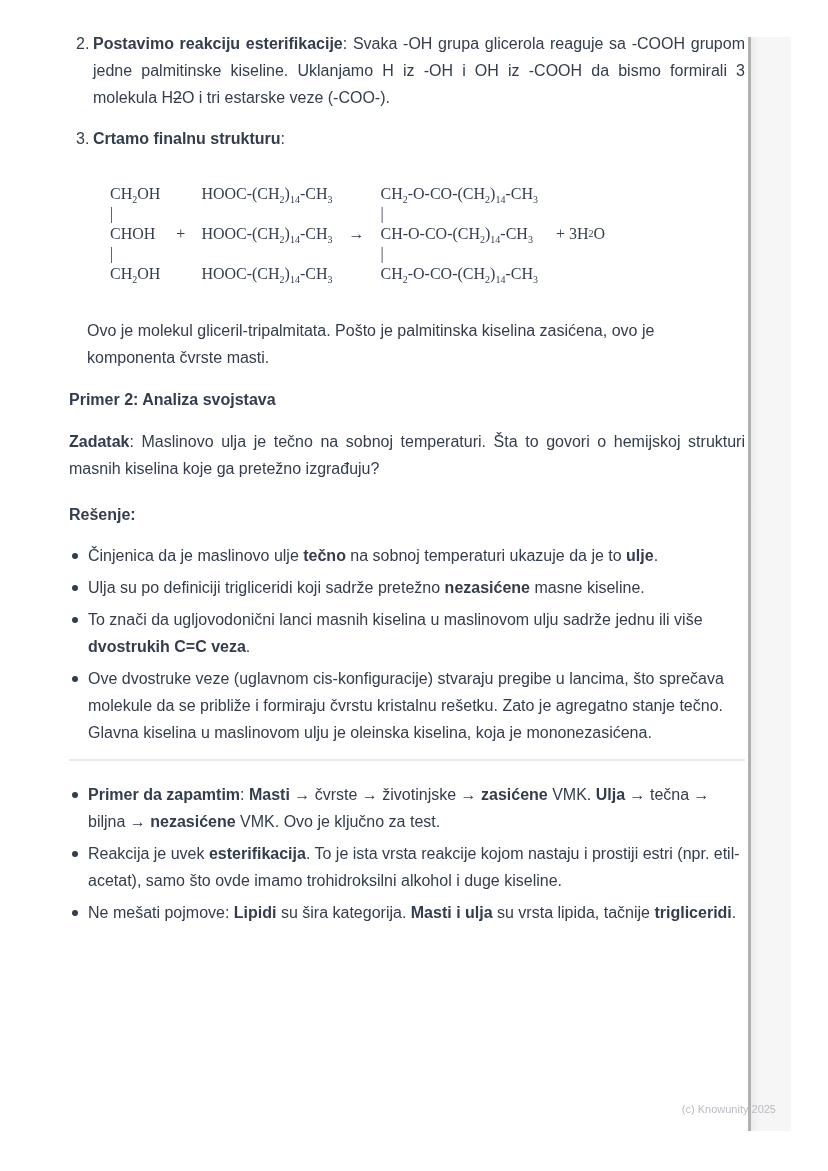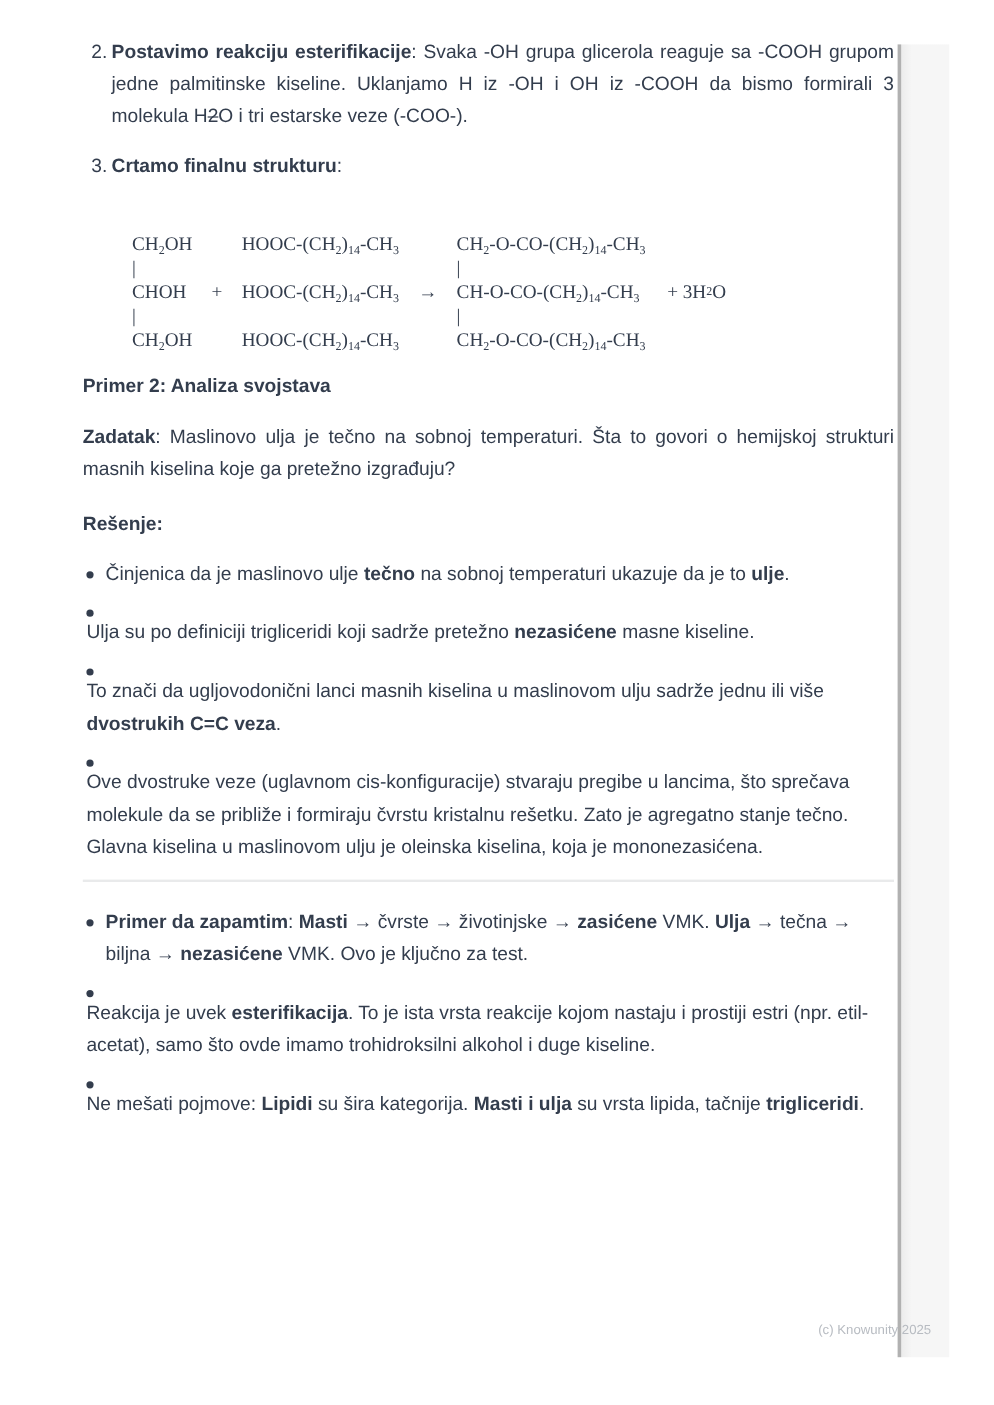--- a/index.html
+++ b/index.html
@@ -29,41 +29,41 @@
 
   
   .oli{display:flex;padding-left:7px;}
   .oli .num{flex:none;width:12px;margin-right:5px;}
   .oli .obody{flex:1;}
   .oli-2{margin-top:0;}
   .oli-3{margin-top:14px;}
 
   
   .formula{
-    margin:42px 0 0 41px;
+    margin:32px 0 0 41px;
     display:flex;align-items:flex-start;
     font-family:"Liberation Serif",serif;
     font-size:16px;line-height:20px;color:var(--text);
   }
   .fcol{display:flex;flex-direction:column;min-height:100px;}
   .fline{height:20px;line-height:20px;white-space:pre;}
   .fop{height:100px;display:flex;align-items:center;padding:0 16px;}
   .fop.fwater{padding:0 0 0 18px;}
 
   
   .p-conclusion{margin:33px 0 0 0;padding-left:18px;}
   .p-primer{margin:15px 0 0 0;font-weight:700;}
   .p-zadatak{margin:15px 0 0 0;}
   .p-resenje{margin:19px 0 0 0;font-weight:700;}
 
   
   .blist{margin-top:14px;}
   .blist-notes{margin-top:20px;}
   .bli{display:flex;padding-left:3px;}
-  .bli + .bli{margin-top:5px;flex-direction:column;}
+  .bli + .bli{margin-top:5px;}
   .dot{flex:none;width:6px;height:6px;border-radius:50%;background:var(--text);margin:11px 10px 0 0;}
   .btext{flex:1;}
 
   .hr{height:2px;background:var(--divider);border:none;margin:13px 0 0 0;width:100%;}
 
   .h2{
     margin:13px 0 0 0;font-size:26px;line-height:36px;
     font-weight:600;color:var(--heading);letter-spacing:0.2px;
   }
 
@@ -117,20 +117,21 @@
         <div class="fline"><span>|</span></div>
         <div class="fline"><span>CH</span><span class="sub">2</span><span>-O-CO-(CH</span><span class="sub">2</span><span>)</span><span class="sub">14</span><span>-CH</span><span class="sub">3</span></div>
       </div>
     <div class="fop fwater">
         <span>+ 3H</span>
         <span class="sub">2</span>
         <span>O</span>
       </div>
   </div>
 
+  <p class="p-conclusion"><span>Ovo je molekul gliceril-tripalmitata. Pošto je palmitinska kiselina zasićena, ovo je komponenta čvrste masti.</span></p>
 
   <p class="p-primer">Primer 2: Analiza svojstava</p>
 
   <p class="p-zadatak justify"><span class="b">Zadatak</span><span>: Maslinovo ulja je tečno na sobnoj temperaturi. Šta to govori o hemijskoj strukturi masnih kiselina koje ga pretežno izgrađuju?</span></p>
 
   <p class="p-resenje">Rešenje:</p>
 
   <div class="blist">
     <div class="bli">
       <span class="dot"></span>

